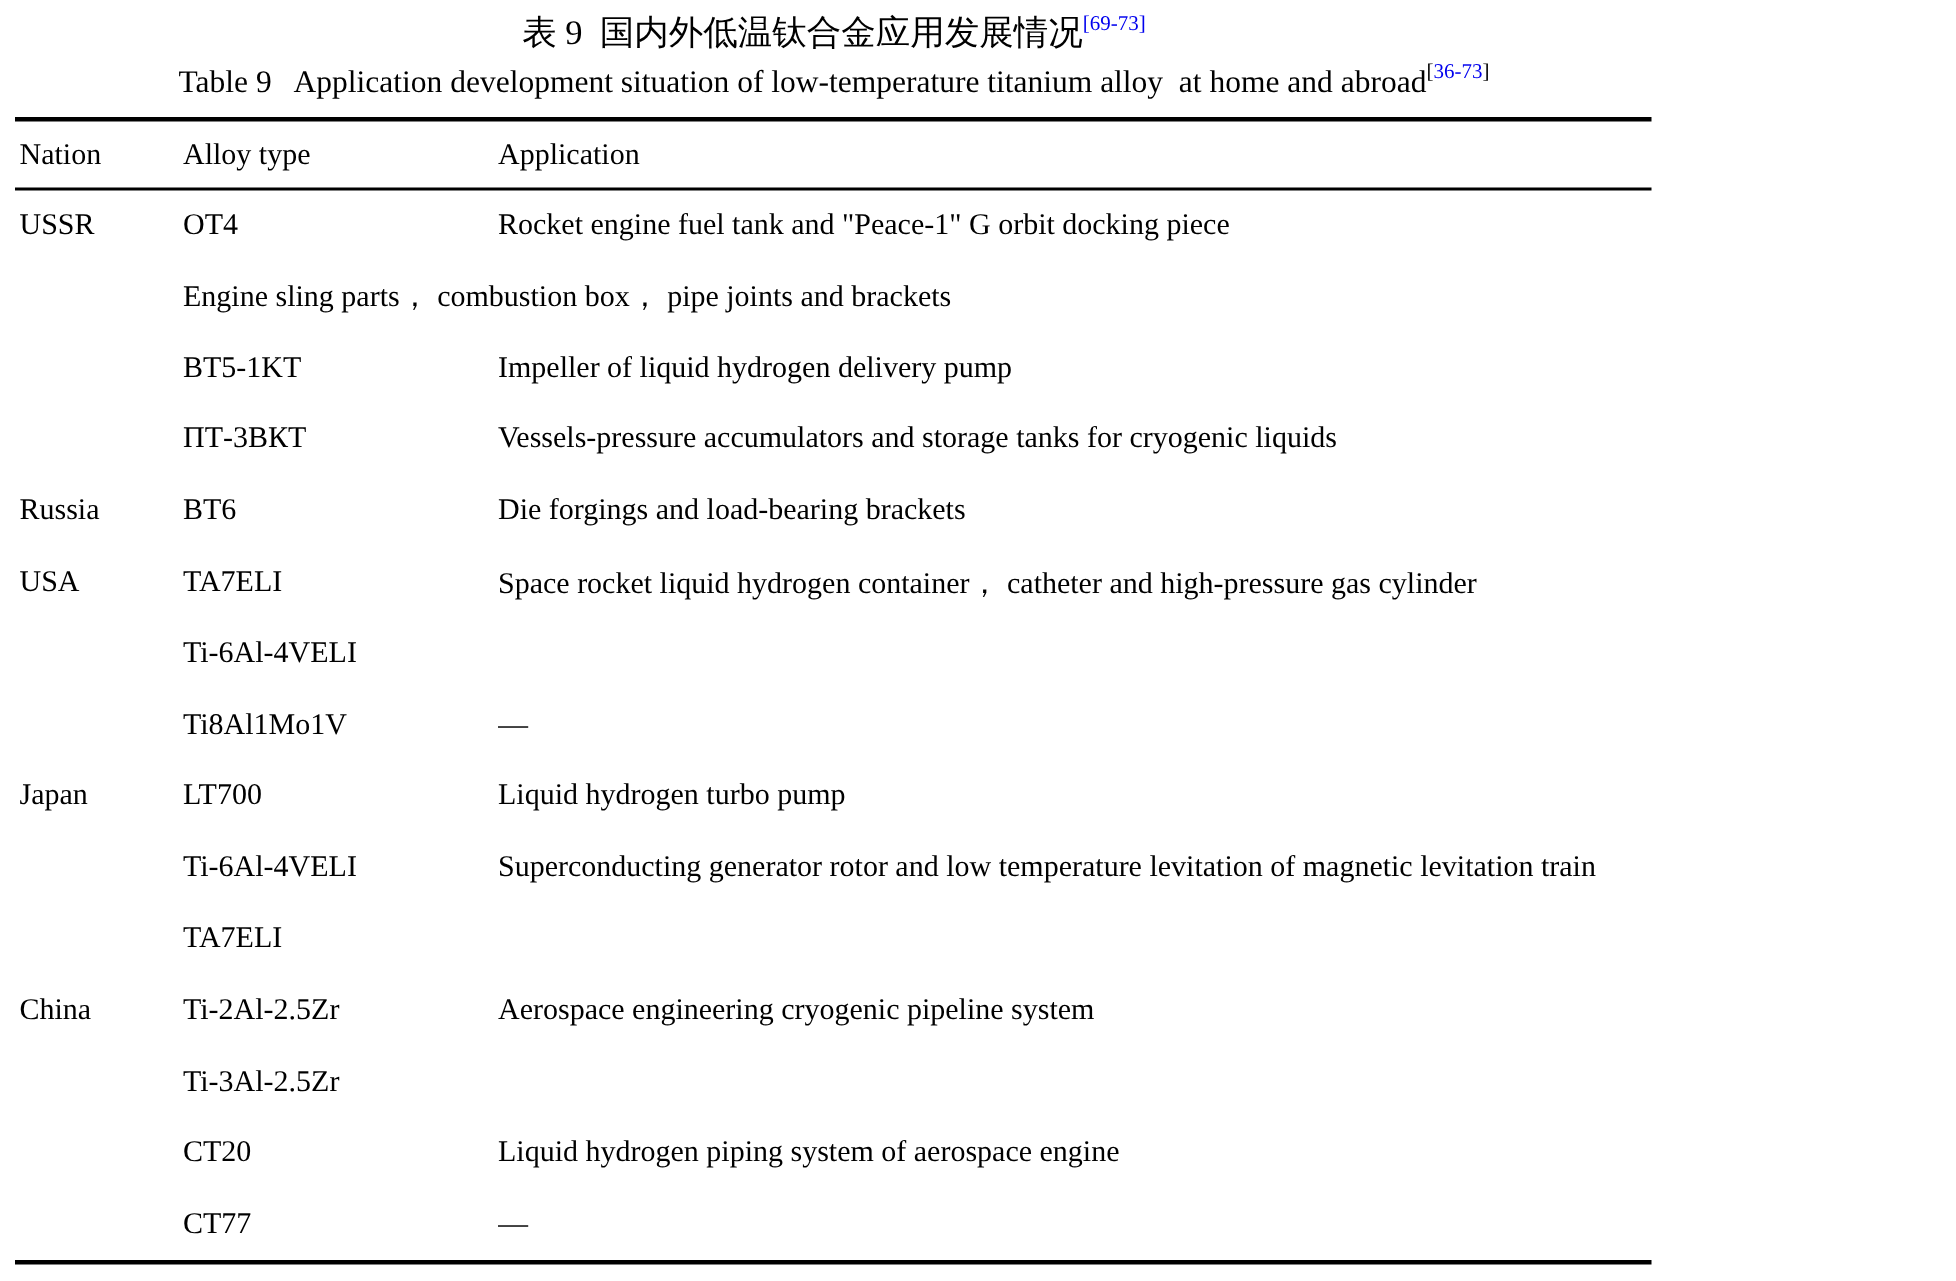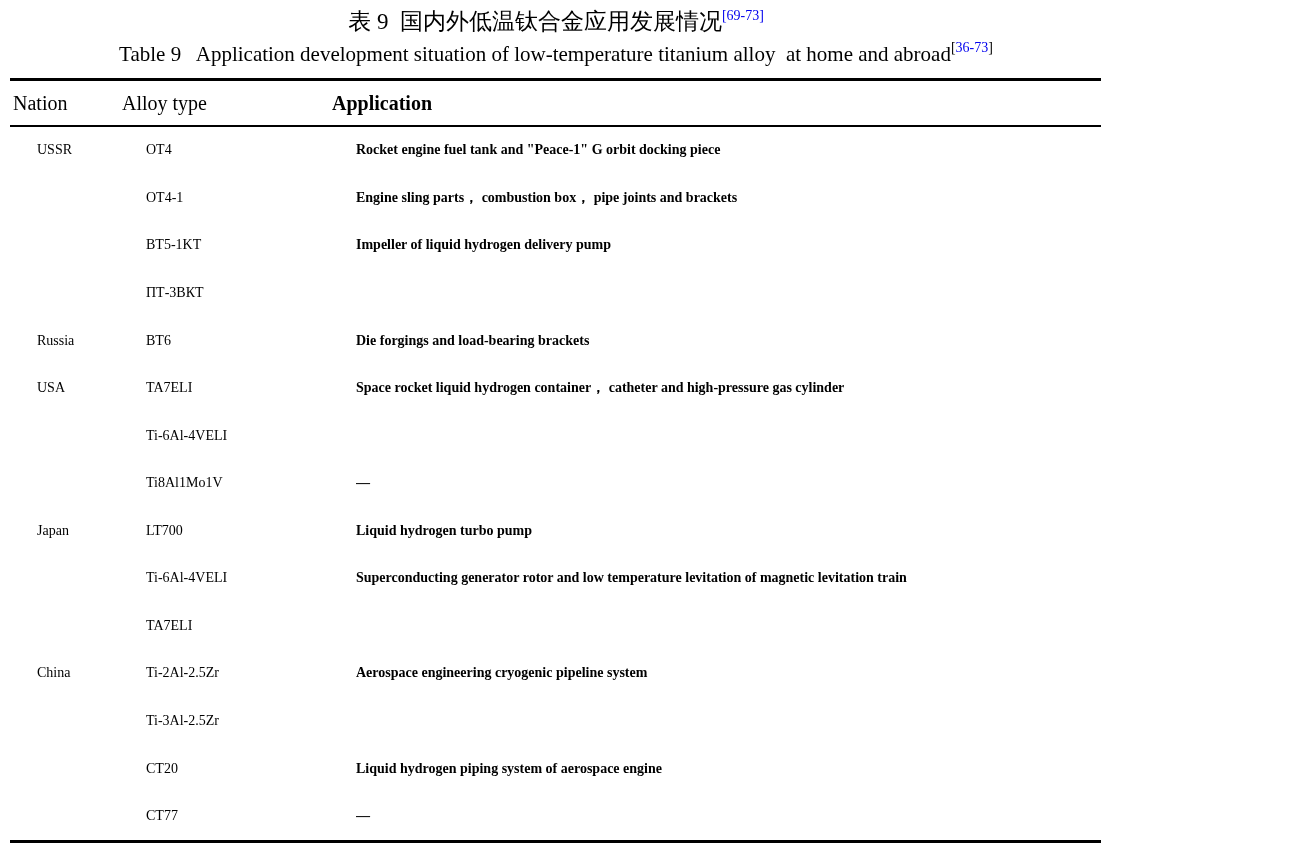--- a/index.html
+++ b/index.html
@@ -65,26 +65,25 @@
     right: 11px;
     top: 126.5px;
     height: 713.5px;
     display: flex;
     flex-direction: column;
   }
   .trow {
     display: flex;
     align-items: center;
     height: 47.57px;
-    font-size: 14px;
-    margin-left: 24px;
+    font-size: 20px;
   }
   .c1 { width: 112px; padding-left: 3px; white-space: pre; font-family: Liberation Serif, serif; }
   .c2 { width: 210px; white-space: pre; }
-  .c3 { flex: 1; white-space: pre; overflow: hidden; font-weight: bold; }
+  .c3 { flex: 1; white-space: pre; overflow: hidden; }
 </style>
 </head>
 <body>
 
 <div class="page">
 
   <div class="title-cn"><span>表 9  国内外低温钛合金应用发展情况</span><span class="sup ref-full">[69-73]</span></div>
 
   <div class="title-en"><span>Table 9   Application development situation of low-temperature titanium alloy  at home and abroad</span><span class="sup"><span>[</span><span class="ref-num">36-73</span><span>]</span></span></div>
 
@@ -99,31 +98,31 @@
   <div class="rule rule-mid"></div>
 
   <div class="tbody">
     <div class="trow">
       <div class="c1">USSR</div>
       <div class="c2">OT4</div>
       <div class="c3">Rocket engine fuel tank and "Peace-1" G orbit docking piece</div>
     </div>
     <div class="trow">
       <div class="c1"></div>
-      <div class="c2">OT4-1</div>
       <div class="c3">Engine sling parts， combustion box， pipe joints and brackets</div>
     </div>
     <div class="trow">
       <div class="c1"></div>
       <div class="c2">BT5-1KT</div>
       <div class="c3">Impeller of liquid hydrogen delivery pump</div>
     </div>
     <div class="trow">
       <div class="c1"></div>
       <div class="c2">ПТ-3ВКТ</div>
+      <div class="c3">Vessels-pressure accumulators and storage tanks for cryogenic liquids</div>
     </div>
     <div class="trow">
       <div class="c1">Russia</div>
       <div class="c2">BT6</div>
       <div class="c3">Die forgings and load-bearing brackets</div>
     </div>
     <div class="trow">
       <div class="c1">USA</div>
       <div class="c2">TA7ELI</div>
       <div class="c3">Space rocket liquid hydrogen container， catheter and high-pressure gas cylinder</div>

